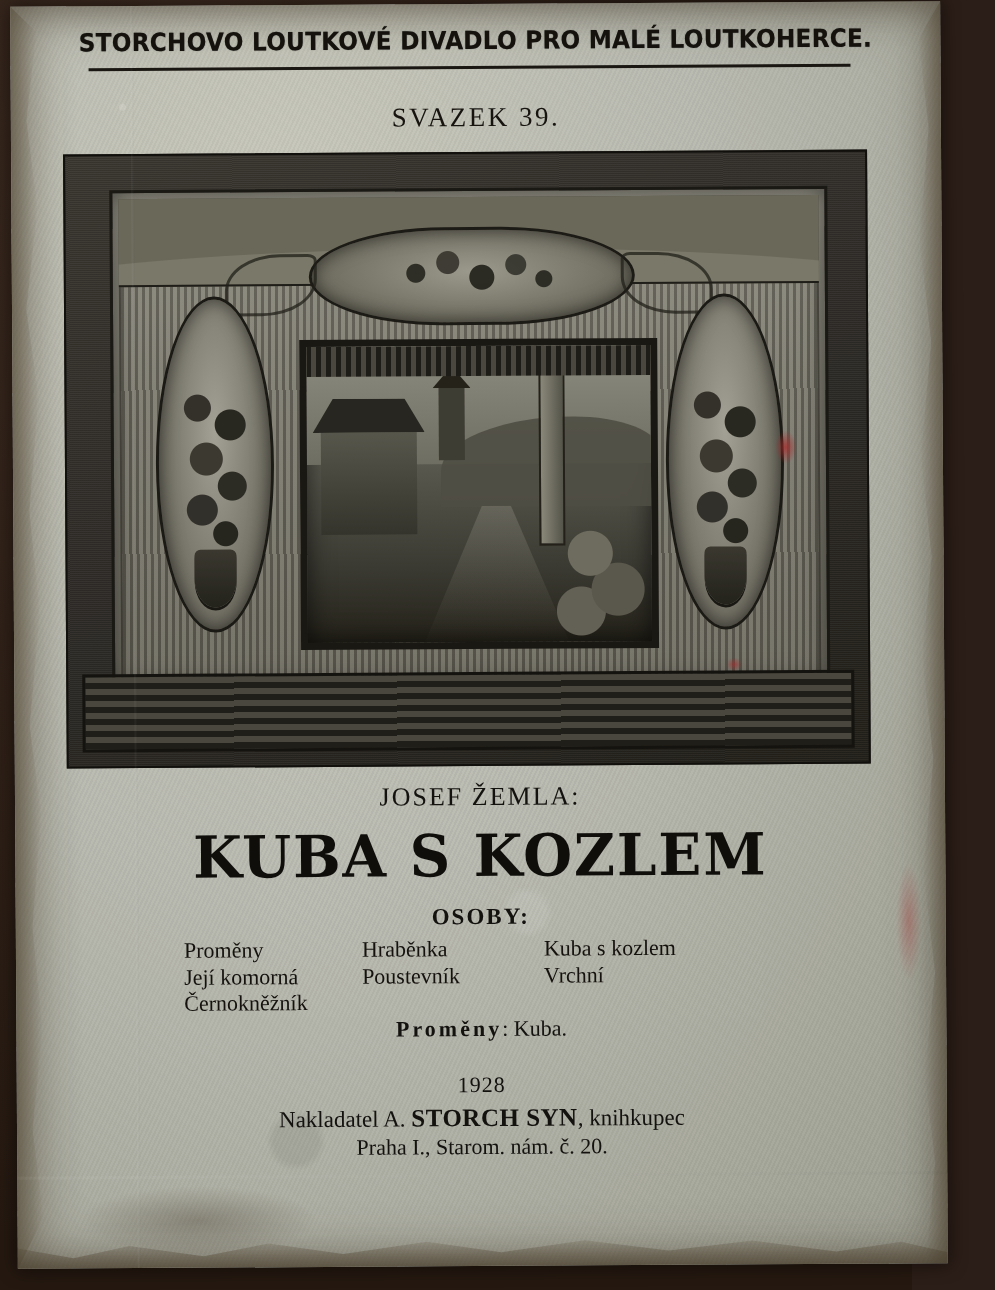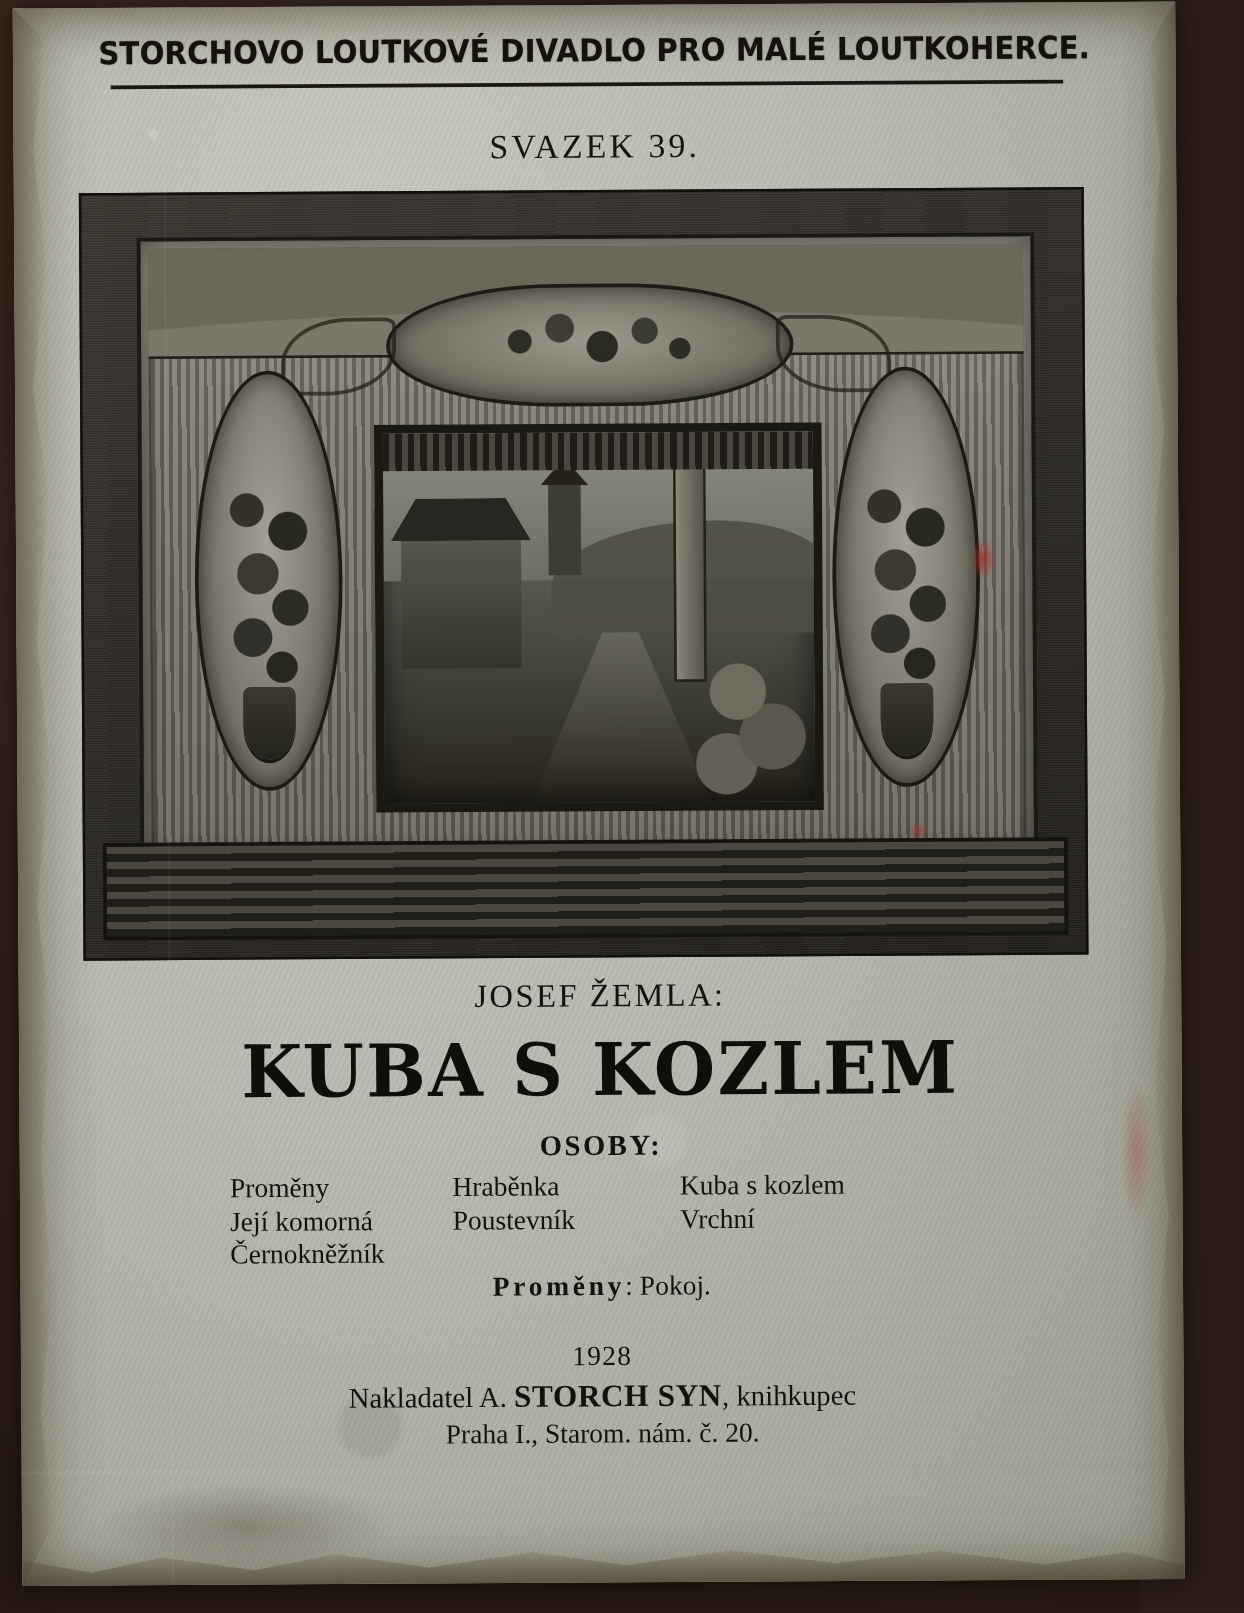--- a/index.html
+++ b/index.html
@@ -479,21 +479,21 @@
         <span>Hraběnka</span>
         <span>Kuba s kozlem</span>
         <span>Její komorná</span>
         <span>Poustevník</span>
         <span>Vrchní</span>
         <span>Černokněžník</span>
         <span></span>
       </div>
 
       <div class="changes">
-        <span class="sp">Proměny</span><span>: Pokoj.</span>
+        <span class="sp">Proměny</span><span>: Kuba.</span>
       </div>
 
       <div class="year">1928</div>
       <div class="publisher">
         <span>Nakladatel A. </span><b>STORCH SYN</b><span>, knihkupec</span>
       </div>
       <div class="address">Praha I., Starom. nám. č. 20.</div>
 
     </div>
 

